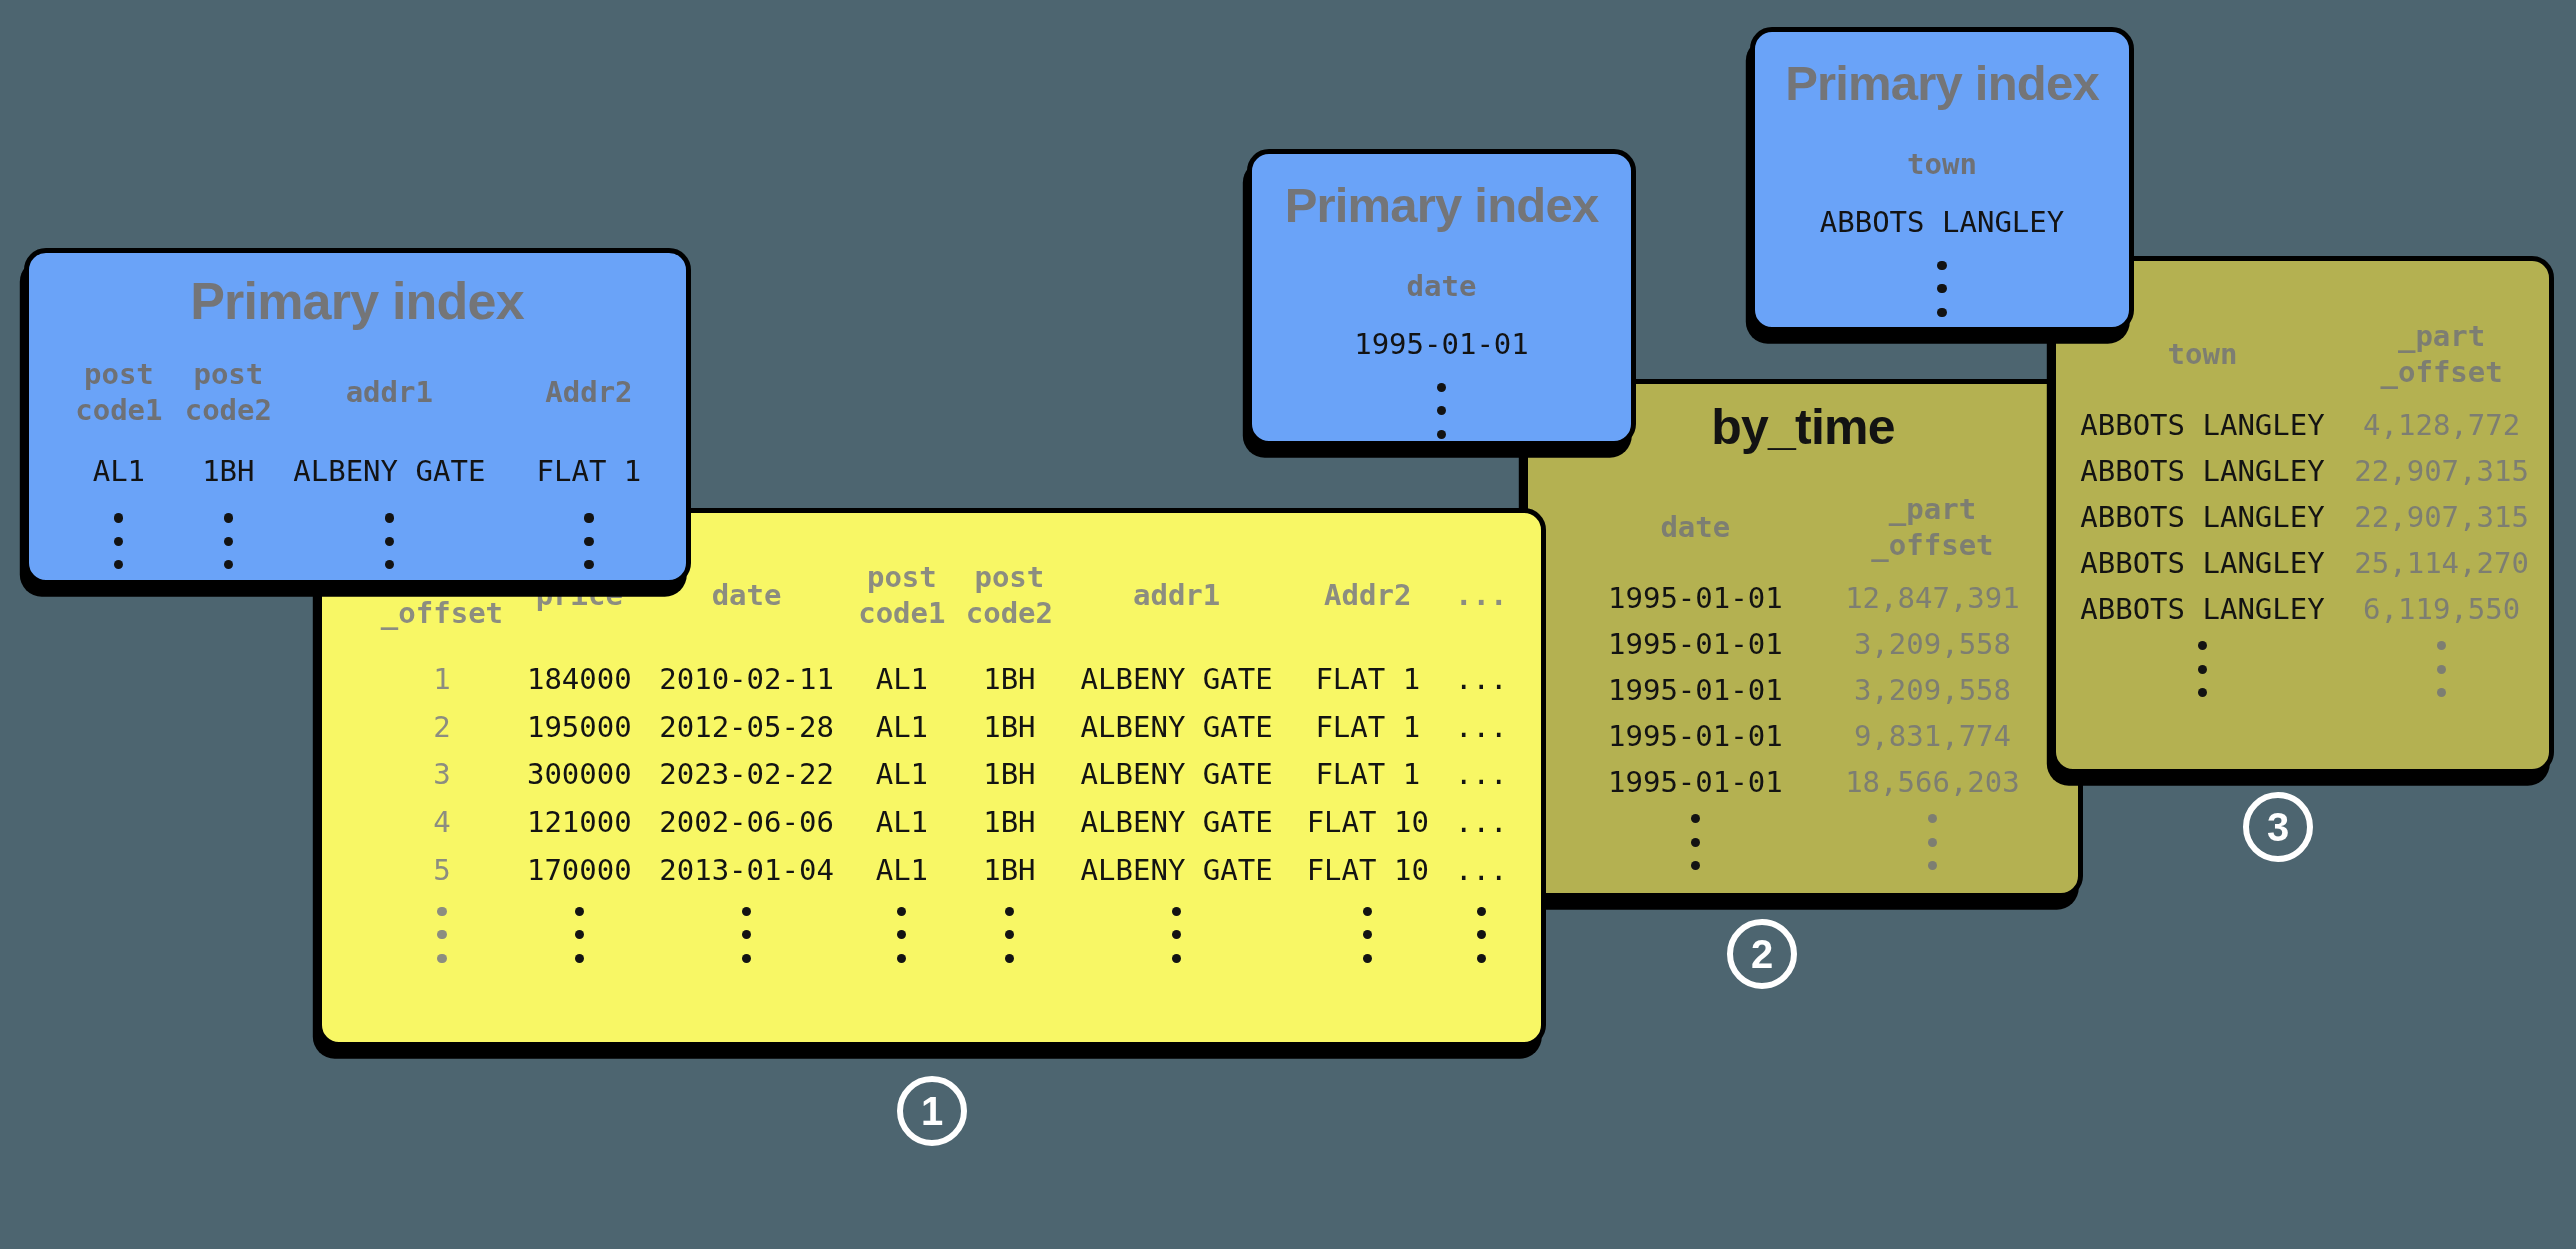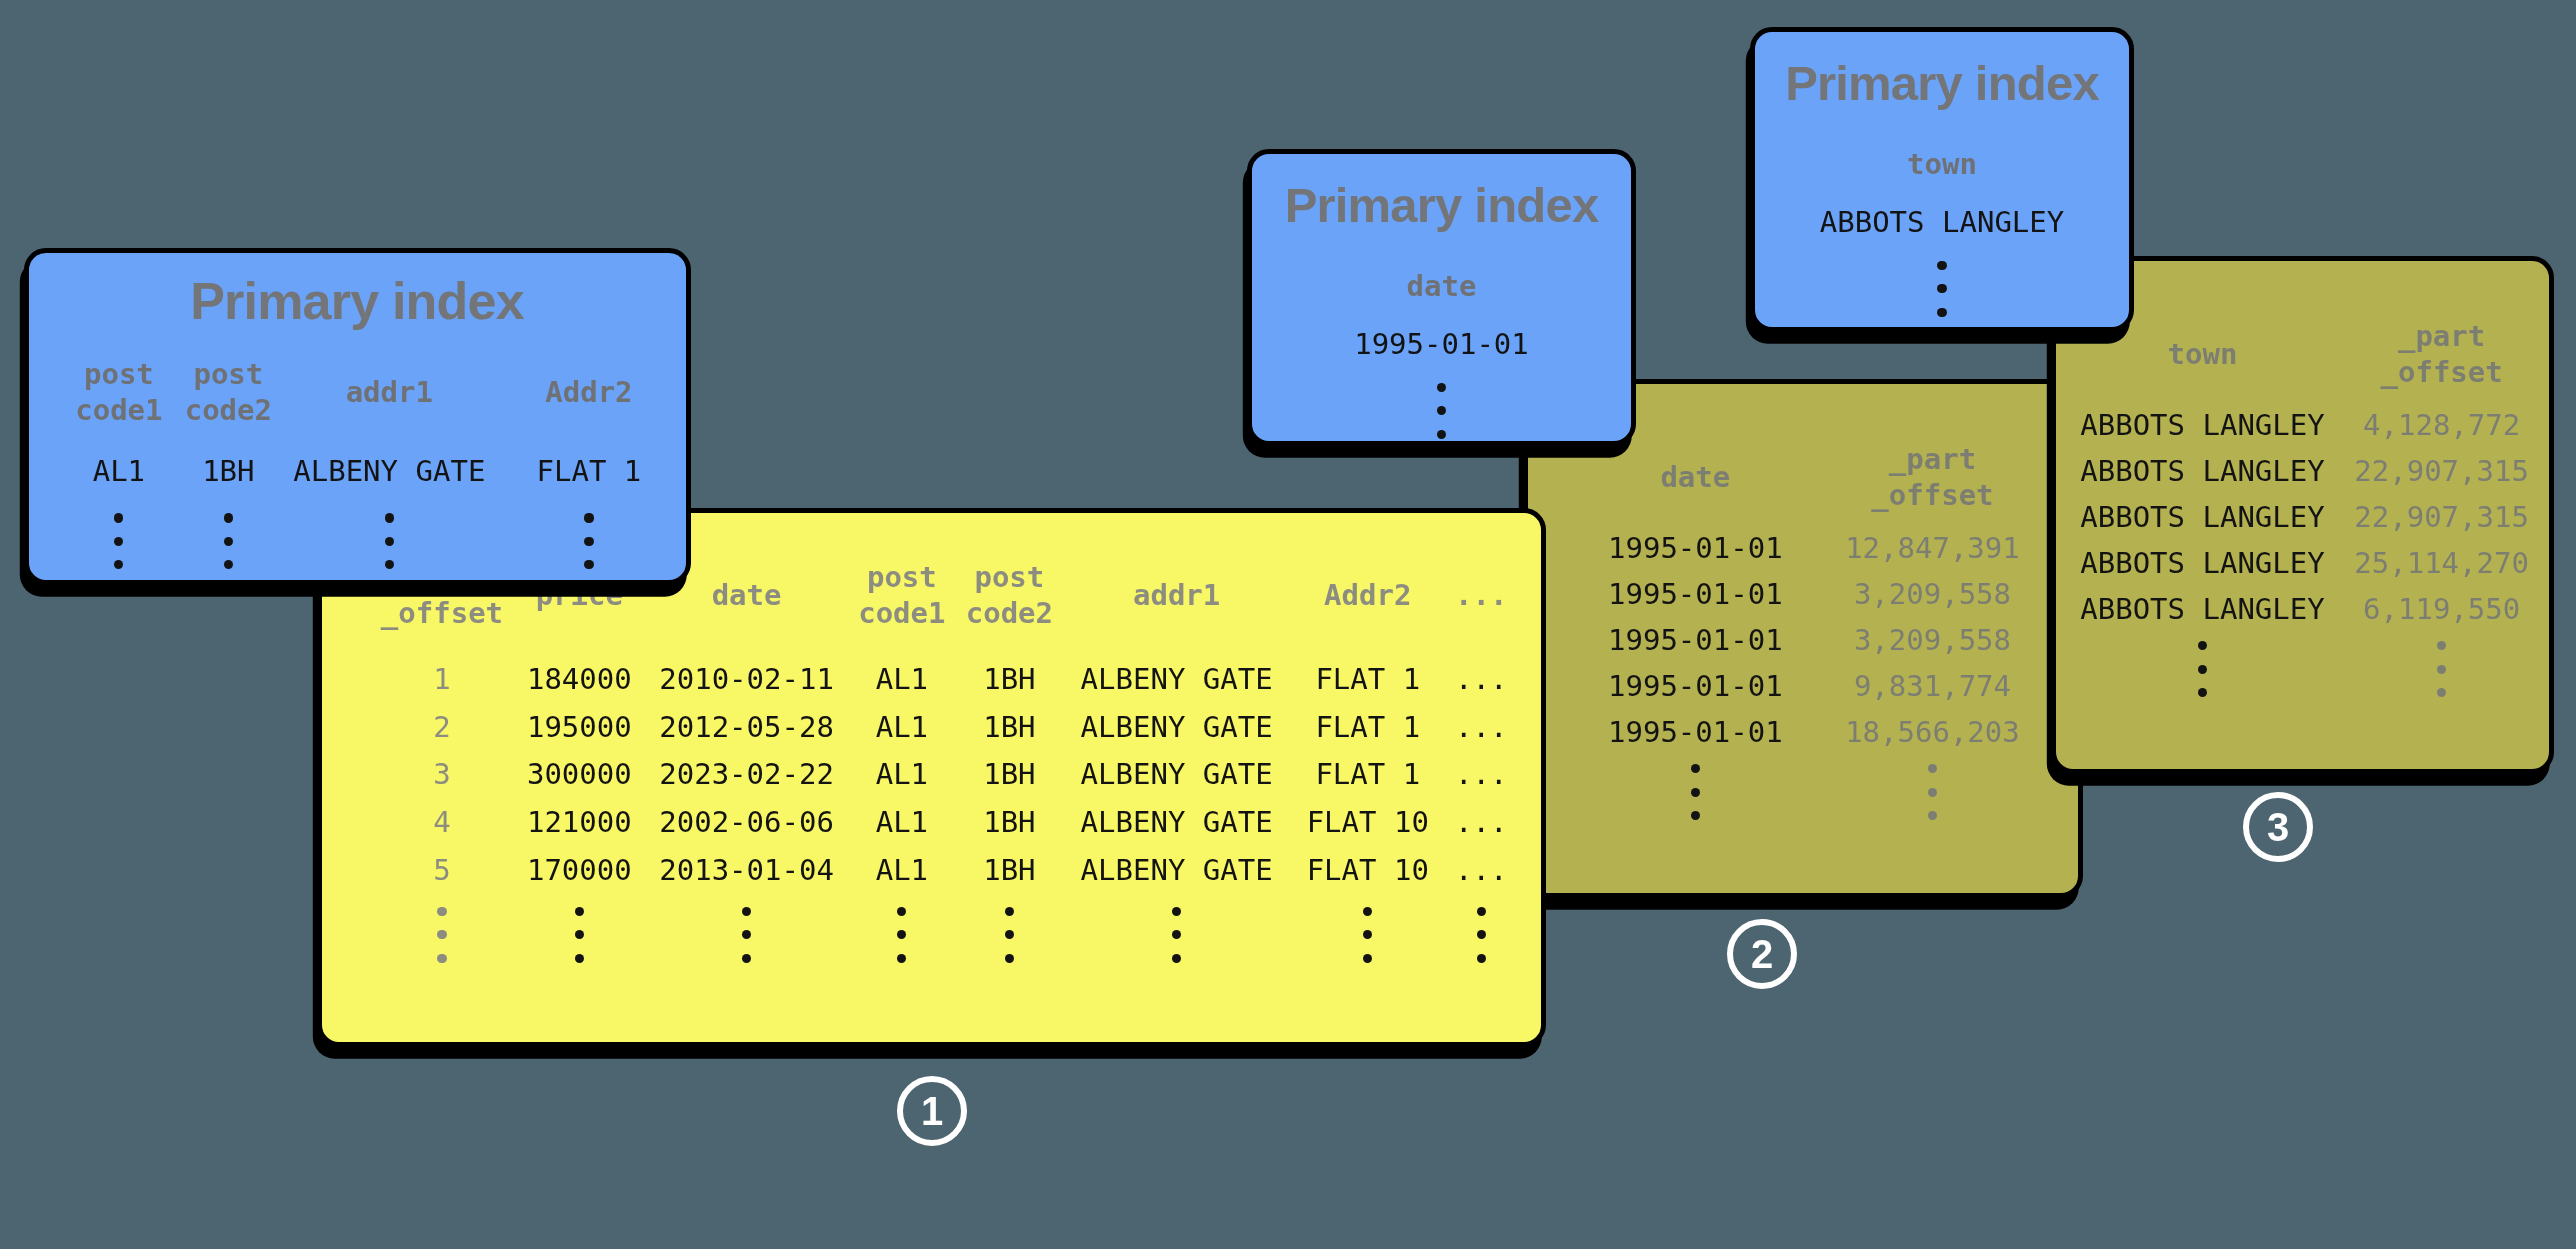--- a/index.html
+++ b/index.html
@@ -74,20 +74,21 @@
     color:var(--badge,#fff);
     font-weight:700;font-size:40px;line-height:1;
   }
 </style>
 </head>
 <body style="background: rgb(77, 101, 112);">
 
 <div id="stage">
 
   <div class="card v-olive" id="card-by-time" style="left:1523px;top:379px;width:560px;height:519px;z-index:1;">
+    <div class="card-title">by_time</div>
     <div class="tbl">
         <div class="trow thead" style="padding: 0px 0% 0px 2%;">
           <div class="cell hcell" style="width: 46%;">date</div>
           <div class="cell hcell" style="width: 42%;">_part
 _offset</div>
         </div>
         <div class="trow tdata" style="padding: 0px 0% 0px 2%;">
           <div class="cell" style="width: 46%;">1995-01-01</div>
           <div class="cell muted" style="width: 42%;">12,847,391</div>
         </div>

